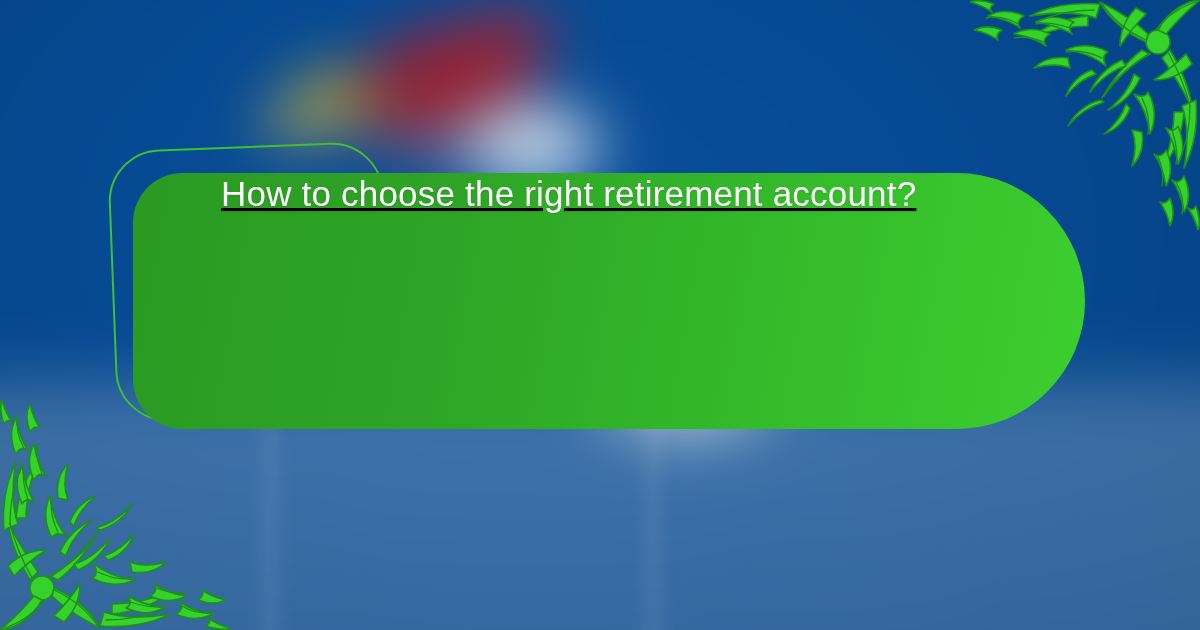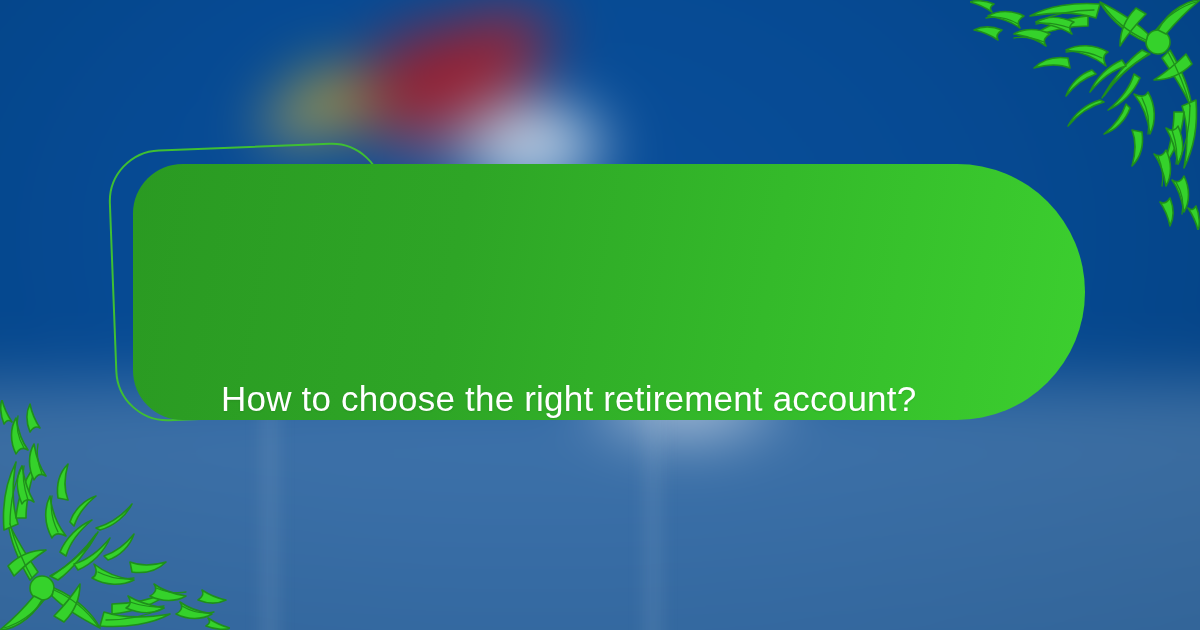--- a/index.html
+++ b/index.html
@@ -67,26 +67,27 @@
     left:112px; top:146px;
     width:275px; height:272px;
     border:2.5px solid #3fbf33;
     border-radius:52px;
     transform:rotate(-2.2deg);
     background:transparent;
   }
 
   .banner{
     position:absolute;
-    left:133px; top:164px;
+    left:133px; top:173px;
     width:952px; height:256px;
     border-radius:62px 160px 160px 62px;
     background:linear-gradient(100deg, #2a9a22 0%, #2ea526 34%, #34ba2a 66%, #3ccf2f 100%);
     display:flex;
-    align-items:flex-end;
+    align-items:flex-start;
+    text-decoration:underline;
   }
 
   .banner-title{
     color:#ffffff;
     font-size:35px;
     font-weight:400;
     letter-spacing:.2px;
     line-height:1.2;
     padding-left:88px;
     padding-right:60px;

